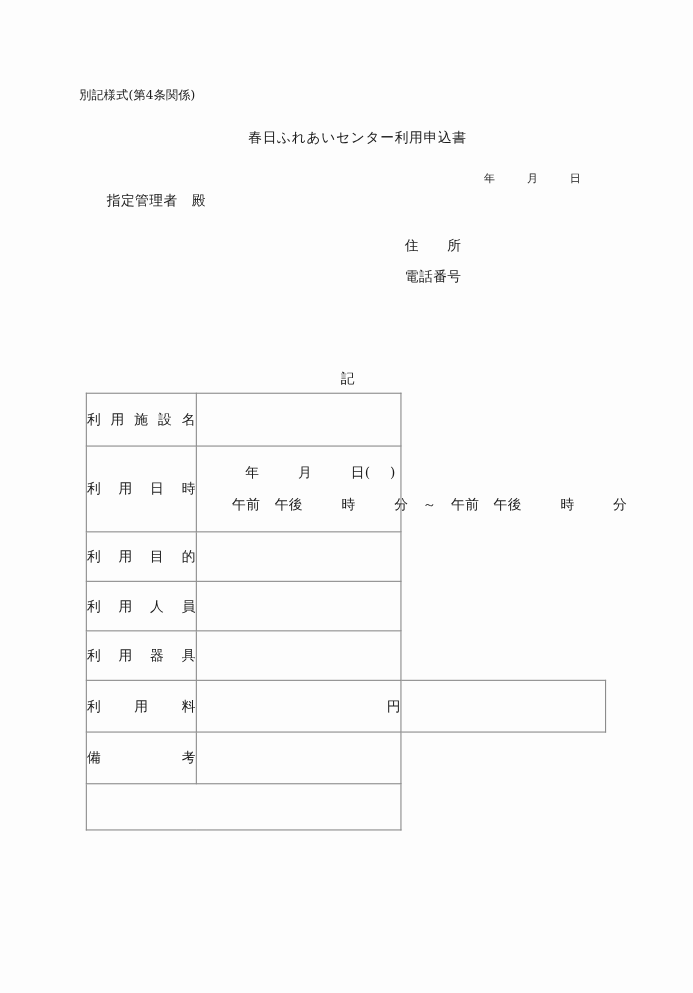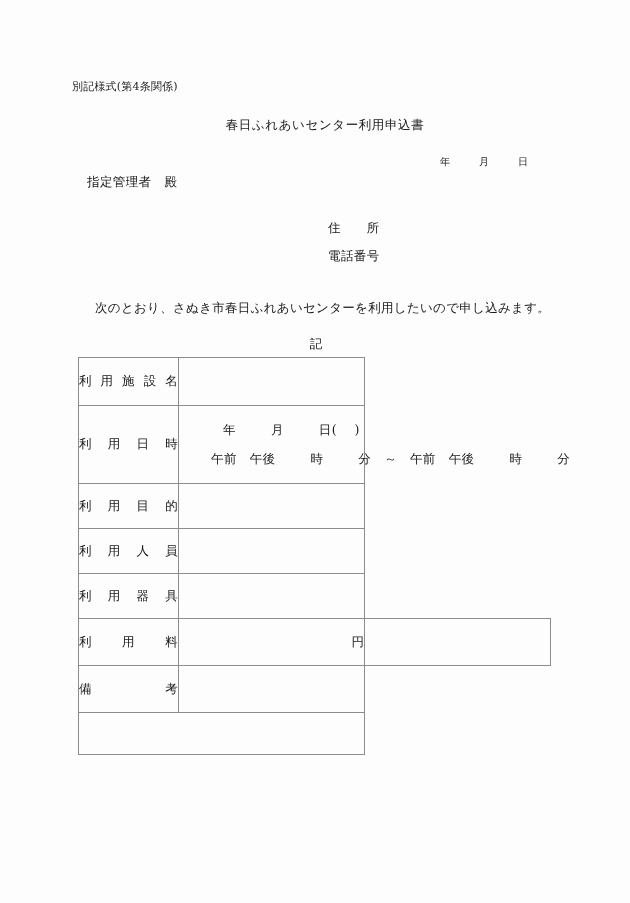--- a/index.html
+++ b/index.html
@@ -42,38 +42,39 @@
     padding-left: 20px;
   }
   .date-line {
     left: 440px;
     top: 155px;
     font-size: 10px;
     letter-spacing: 0.4px;
     text-align: center;
   }
   .addressee {
-    left: 87px;
+    left: 97px;
     top: 174px;
     font-size: 12.5px;
     letter-spacing: 0.4px;
   }
 
   
   .applicant {
     position: absolute;
     left: 252px;
     top: 209px;
     font-size: 12.5px;
     letter-spacing: 0.4px;
   }
   .applicant-row {
     display: flex;
-    align-items: flex-end;
+    align-items: center;
     height: 28px;
+    margin-left: 40px;
   }
   .applicant-label {
     width: 76px;
     text-align: left;
     white-space: pre;
   }
   .applicant-field {
     white-space: pre;
   }
 
@@ -176,21 +177,20 @@
     <div class="applicant-row">
       <span class="applicant-label"></span>
       <span class="applicant-field">住　　所</span>
     </div>
     <div class="applicant-row">
       <span class="applicant-label"></span>
       <span class="applicant-field">電話番号</span>
     </div>
   </div>
 
-  <div class="abs jp statement">次のとおり、さぬき市春日ふれあいセンターを利用したいので申し込みます。</div>
 
   <div class="abs jp ki-mark">記</div>
 
   <table class="form-table jp">
     <colgroup>
       <col class="col-label">
       <col>
     </colgroup>
     <tbody>
 

